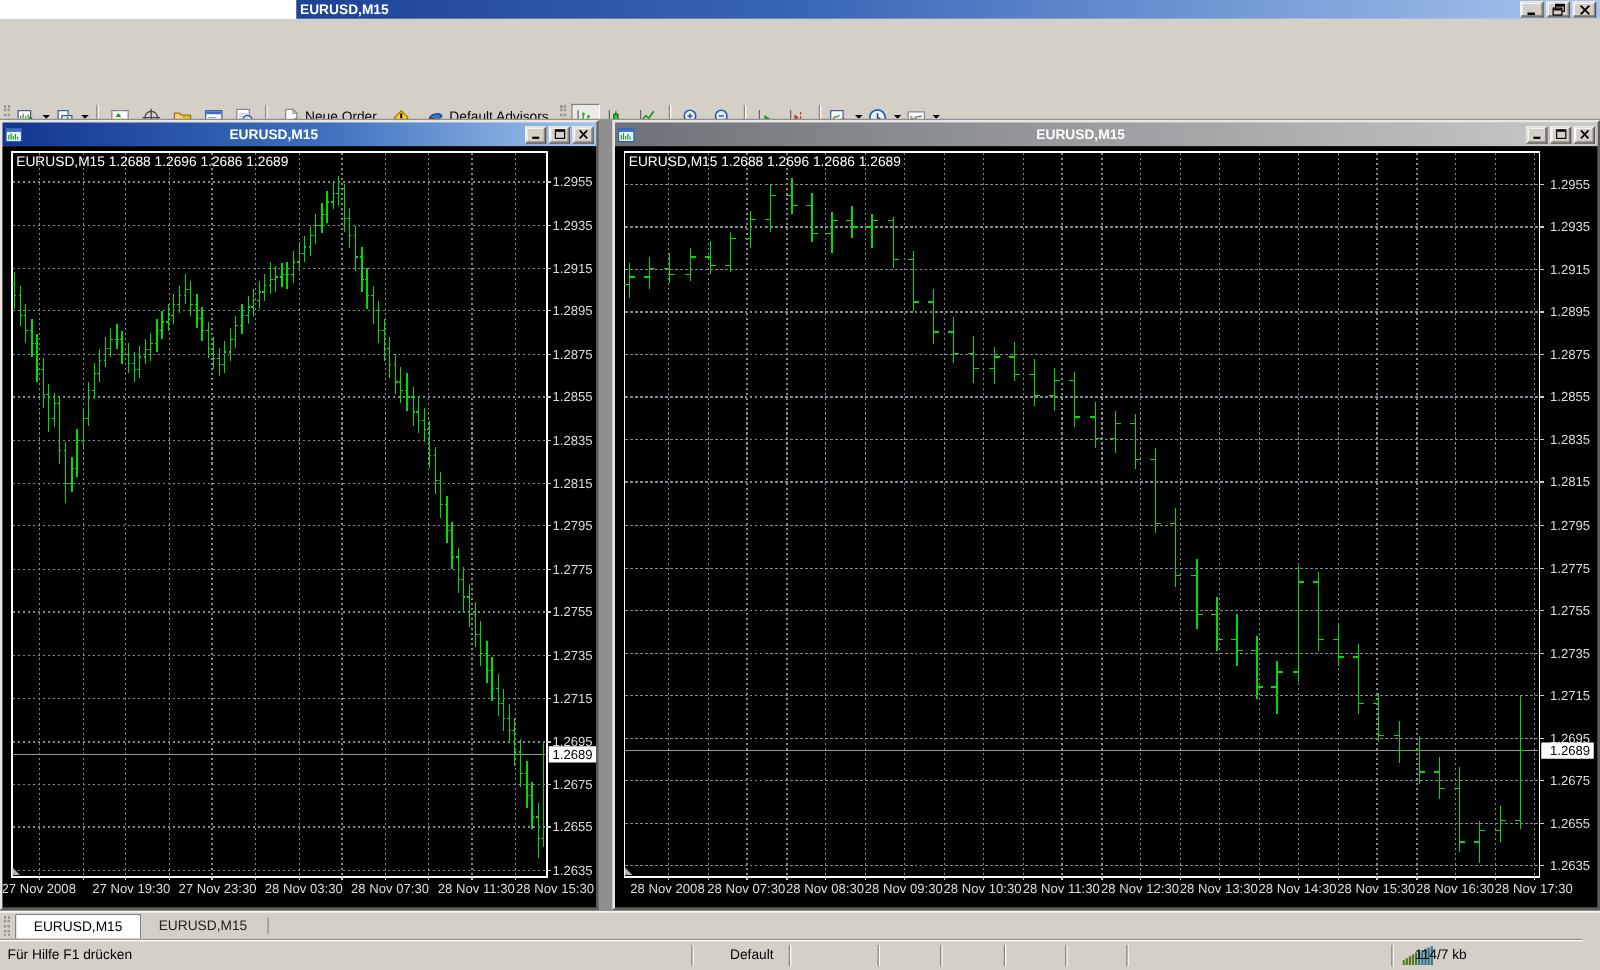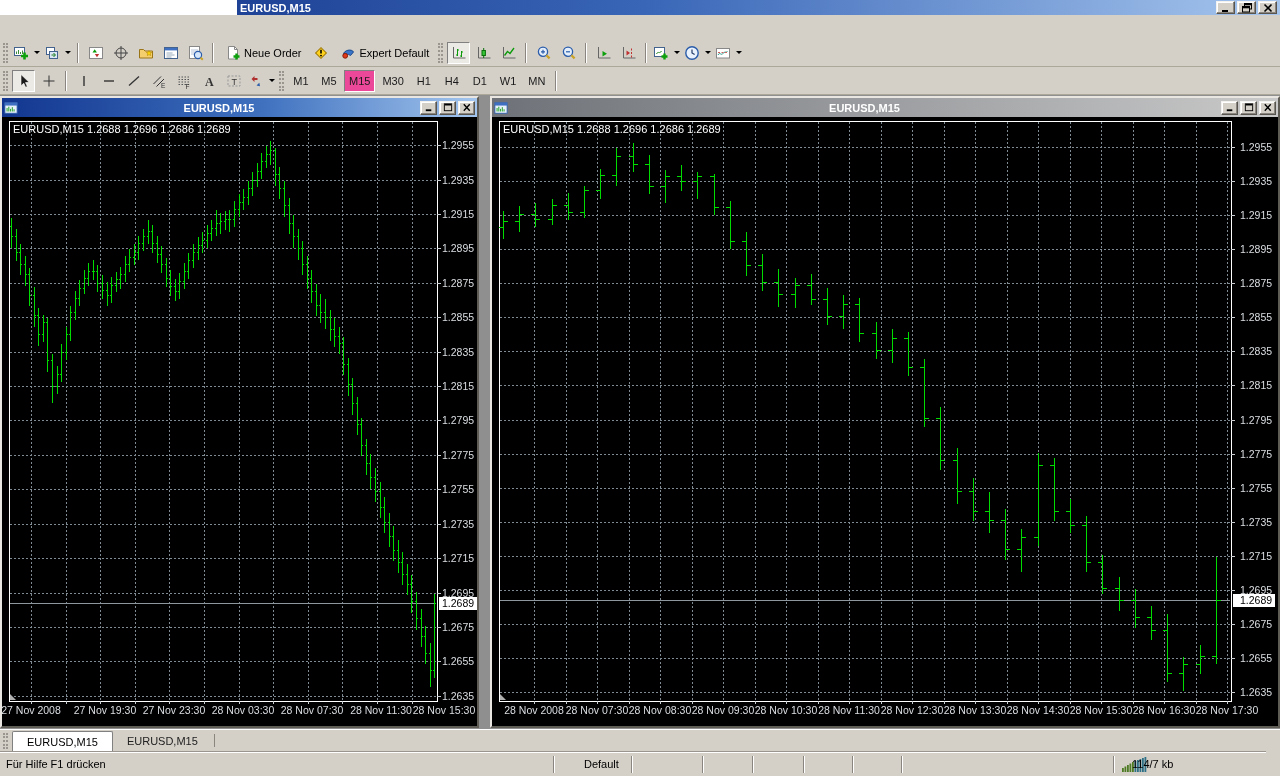--- a/index.html
+++ b/index.html
@@ -23,21 +23,21 @@
     box-shadow:inset -1px -1px 0 #8a867f, inset 1px 1px 0 #fff;
     display:flex; align-items:center; justify-content:center;
   }
   
   .menubar { position:absolute; left:0; top:15px; width:1280px; height:24px;
     display:flex; align-items:center; padding-left:4px; border-bottom:1px solid #aca899; background:#d4d0c8; }
   .menu-item { padding:4px 9px; white-space:nowrap; }
   .menu-item u { text-decoration:underline; }
   
   .toolbar { position:absolute; left:0; width:1280px; height:28px; background:#d4d0c8;
-    display:flex; align-items:center; padding-left:1px; border-bottom:1px solid #aca899; }
+    display:flex; align-items:center; padding-left:1px; border-bottom:1px solid #aca899;margin-top:41px; }
   .toolbar.row1 { top:39px; } .toolbar.row2 { top:67px; }
   .tbtn { height:22px; min-width:23px; display:flex; align-items:center; justify-content:center;
     margin:0 1px; border:1px solid transparent; gap:3px; white-space:nowrap; }
   .tbtn.pressed { border-color:#808080 #fff #fff #808080; background:#eceae4; }
   .tbtn.labeled { padding:0 5px; }
   .tbtn svg { display:block; }
   .tb-sep { width:2px; height:20px; border-left:1px solid #8a867f; border-right:1px solid #fff; margin:0 4px; }
   .tb-grip { width:5px; height:20px; margin:0 3px 0 2px;
     border-left:2px dotted #9a968f; border-right:2px dotted #9a968f; }
   .caret { width:0; height:0; border-left:3px solid transparent; border-right:3px solid transparent;
@@ -197,21 +197,21 @@
           </svg>
         </span>
       </div>
       <div class="tbtn labeled">
         <span>
           <svg width="16" height="16" viewBox="0 0 16 16" fill="none" stroke-width="1">
             <path d="M3.5 9.5C3.5 5 12 3.5 13.5 7l-3 3.5c-2.5-1.8-5-1.5-7-1z" fill="#3a74c8" stroke="#1c4a8c"></path>
             <circle cx="5.2" cy="10.8" r="2.4" fill="#e03818" stroke="#8c1c08"></circle>
           </svg>
         </span>
-        <span>Expert Default</span>
+        <span>Default Advisors</span>
       </div>
       <div class="tb-grip"></div>
       <div class="tbtn pressed">
         <span>
           <svg width="16" height="16" viewBox="0 0 16 16" fill="none" stroke-width="1">
             <path d="M2.5 2v11h12" stroke="#666"></path>
             <path d="M6.5 4v7M5 10h1.5M6.5 5H8M10.5 6v6M9 11h1.5M10.5 7H12" stroke="#0a9a0a"></path>
           </svg>
         </span>
       </div>

